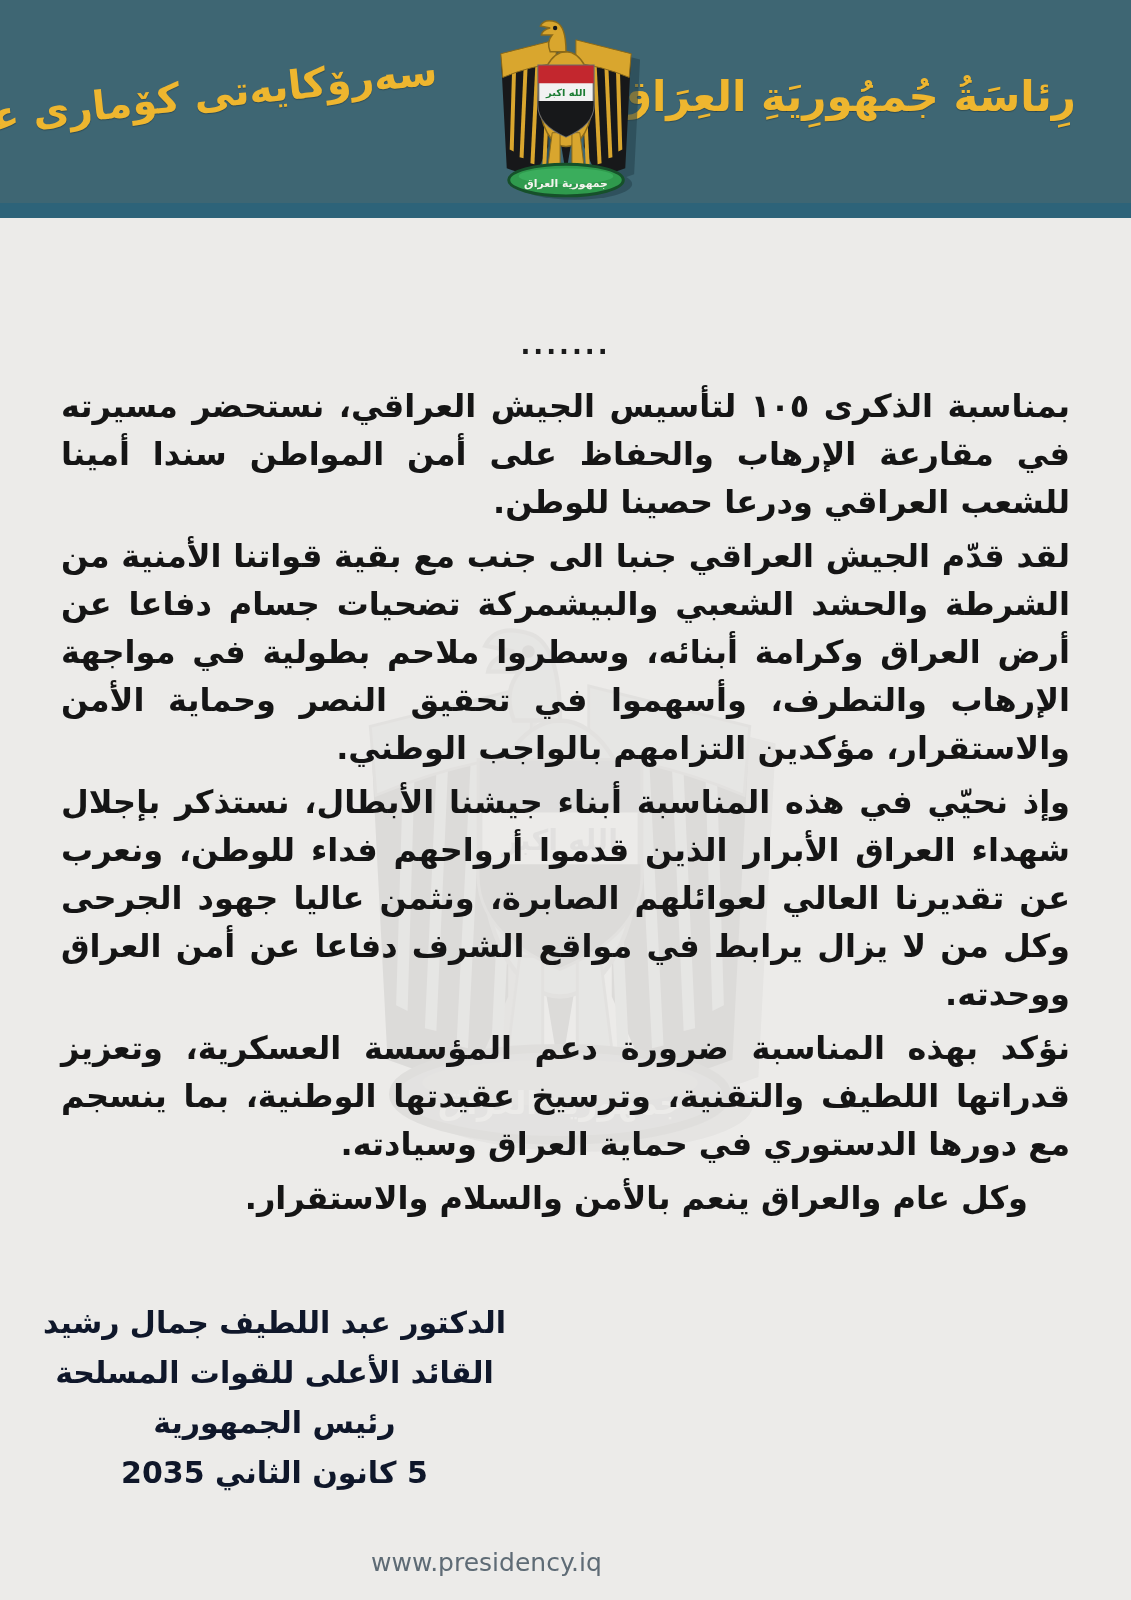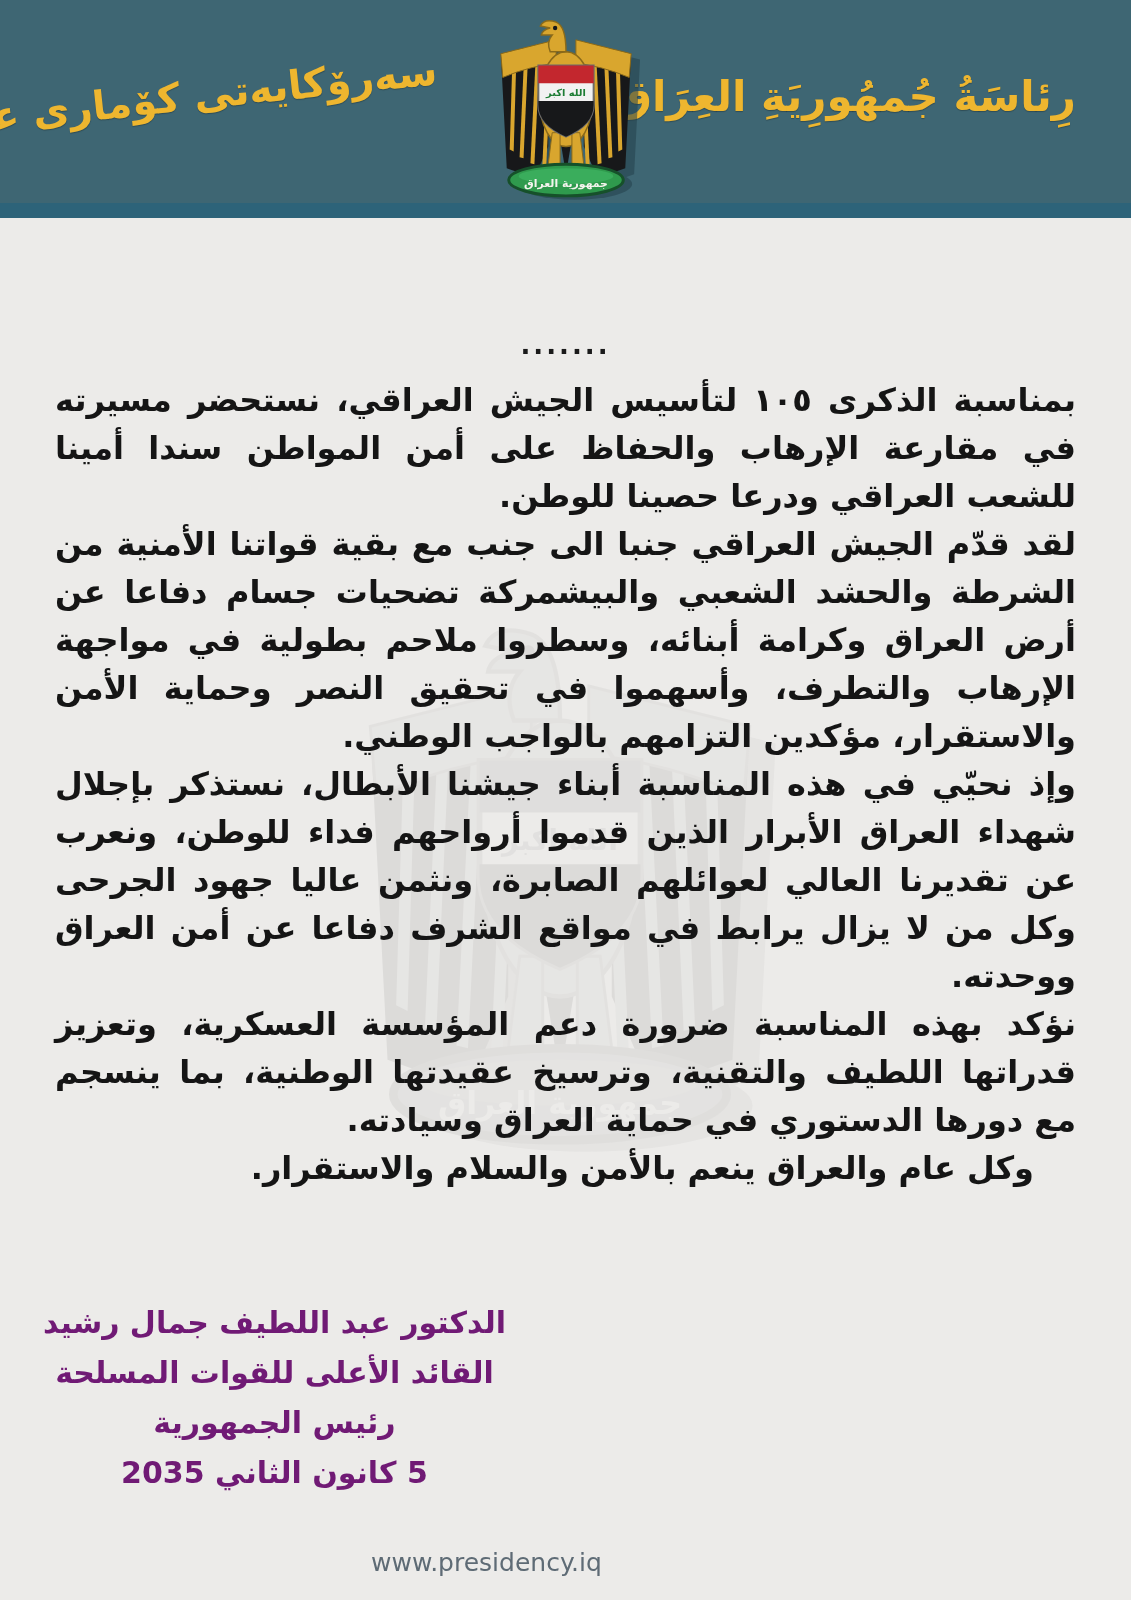--- a/index.html
+++ b/index.html
@@ -40,27 +40,27 @@
   .doc-dots{
     position:absolute; top:330px; left:0; width:1131px;
     text-align:center; font-size:26px; font-weight:bold; letter-spacing:3px;
     color:#1a1a1a;
   }
   .statement{
     position:absolute; top:376px; left:55px; width:1021px;
     direction:rtl; text-align:justify; text-justify:inter-word;
     font-size:32px; font-weight:bold; line-height:48px; color:#151515;
   }
-  .statement p{ margin:0; }
+  .statement p{ margin:6px; }
   .statement p.indent{ padding-right:42px; }
   
   .signature{
     position:absolute; top:1298px; left:22px; width:505px;
     direction:rtl; text-align:center;
-    font-size:30px; font-weight:600; line-height:50px; color:#701a75;
+    font-size:30px; font-weight:600; line-height:50px; color:#0f172a;
   }
   
   .footer{
     position:absolute; top:1548px; left:0; width:973px;
     text-align:center; font-size:25px; color:#5e6b75; direction:ltr;
   }
 </style>
 </head>
 <body>
 

